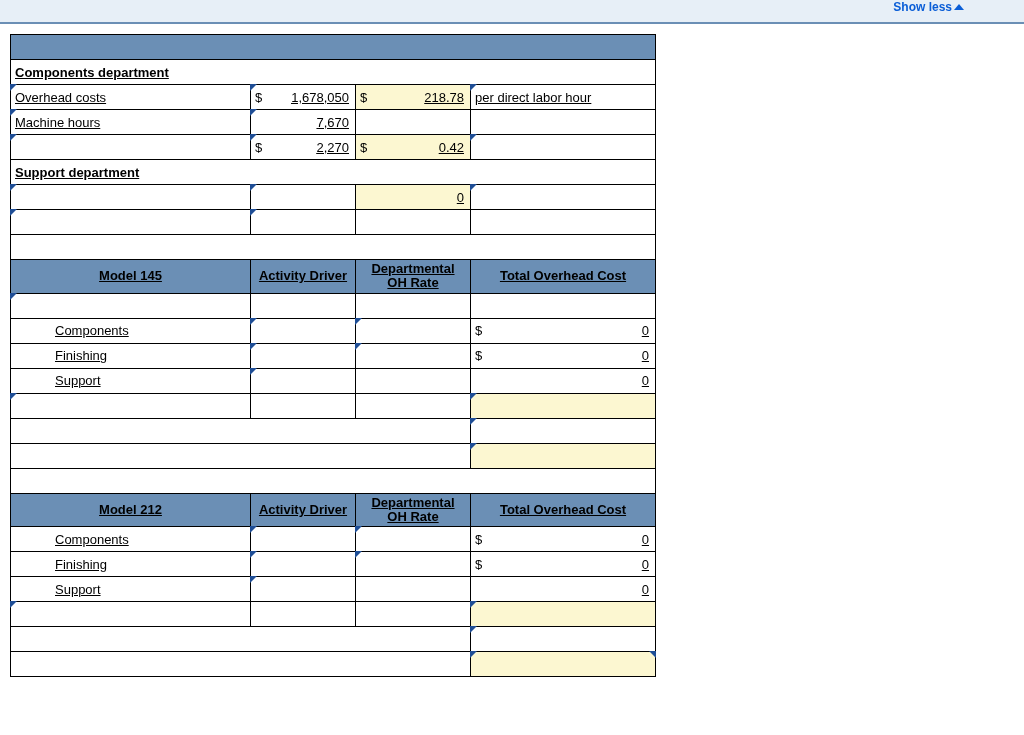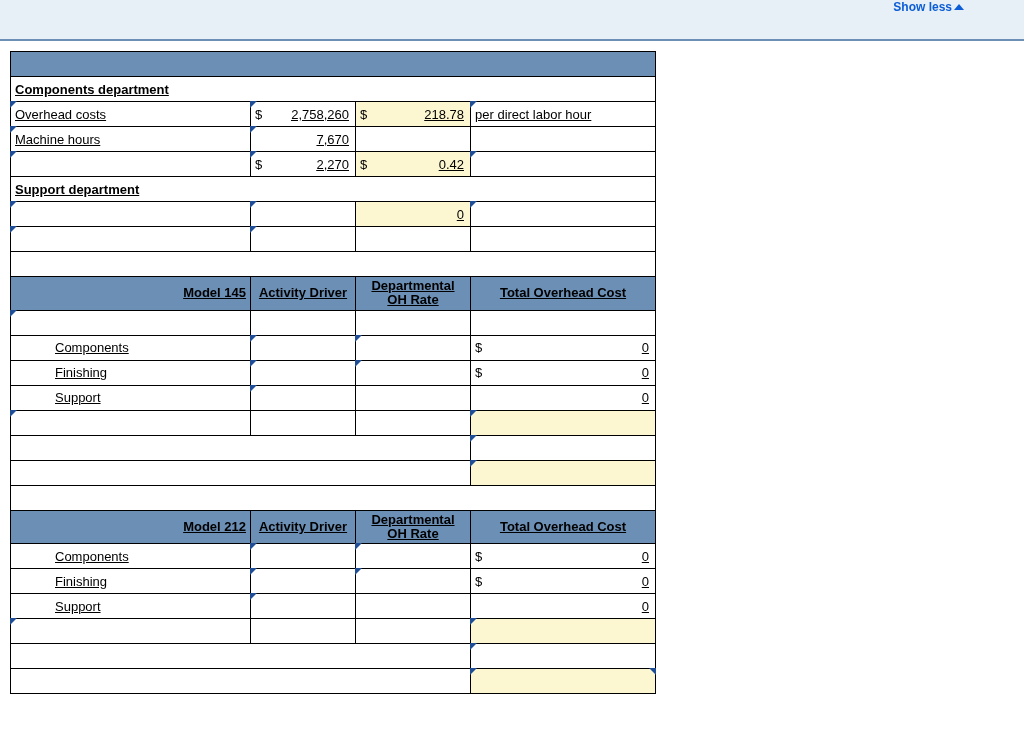--- a/index.html
+++ b/index.html
@@ -6,21 +6,21 @@
   body {
     margin: 0;
     padding: 0;
     font-family: Arial, sans-serif;
     font-size: 13px;
     background: #fff;
     color: #000;
   }
   .topbar {
     background: #e7eff7;
-    height: 41px;
+    height: 24px;
     position: relative;
     border-bottom: 2px solid #6b8fb5;
     margin-bottom: 10px;
     padding-left: 30px;
   }
   .showless {
     position: absolute;
     right: 60px;
     top: 0;
     color: #0b5ed7;
@@ -56,21 +56,21 @@
   }
   td.bluefill { background: #6b8fb5; }
   td.yellowfill { background: #fcf7d1; }
   td.section { font-weight: bold; }
   td.hdr {
     background: #6b8fb5;
     font-weight: bold;
     text-align: center;
     line-height: 1.1;
   }
-  td.hdr-left { text-align: right; padding-left: 4px; margin-top: 36px; }
+  td.hdr-left { text-align: center; padding-left: 4px; margin-top: 36px; }
   td.label { }
   td.indent2 { padding-left: 44px; }
   td.under { text-decoration: underline; }
   .num {
     position: relative;
     text-align: right;
     padding-left: 16px;
     padding-right: 6px;
   }
   .num .sym {
@@ -125,21 +125,21 @@
   <tbody>
         <tr>
           <td class="bluefill" colspan="4"></td>
         </tr>
 
   <tr>
           <td class="section" colspan="4">Components department</td>
         </tr>
   <tr>
     <td class="label under mark">Overhead costs</td>
-    <td class="num under mark"><span class="sym">$</span><span>2,758,260</span></td>
+    <td class="num under mark"><span class="sym">$</span><span>1,678,050</span></td>
     <td class="num yellowfill"><span class="sym">$</span><span>218.78</span></td>
     <td class="unitcell mark">per direct labor hour</td>
   </tr>
   <tr>
     <td class="label mark">Machine hours</td>
     <td class="num mark"><span>7,670</span></td>
     <td></td>
     <td></td>
   </tr>
 

